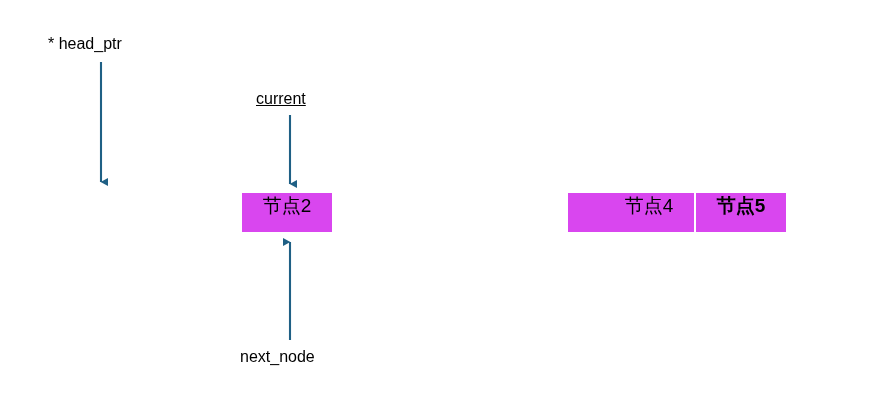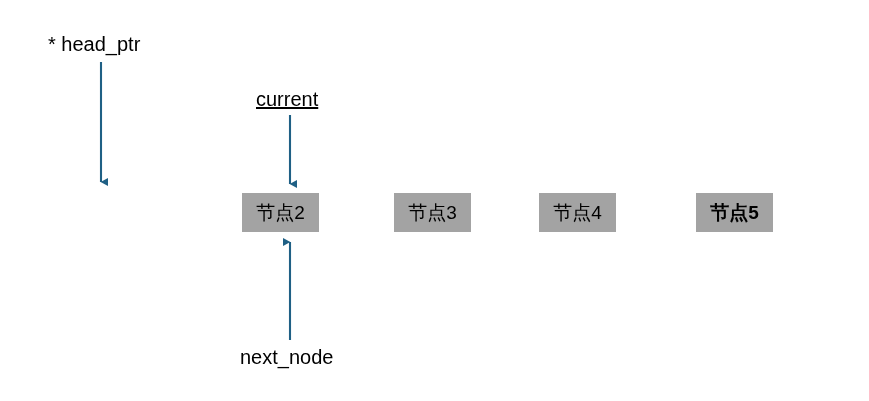--- a/index.html
+++ b/index.html
@@ -13,21 +13,21 @@
     height: 401px;
     background: #ffffff;
     overflow: hidden;
     font-family: "Liberation Sans", "DejaVu Sans", sans-serif;
   }
 
   
   .label {
     position: absolute;
     color: #000000;
-    font-size: 20px;
+    font-size: 16px;
     line-height: 22px;
     white-space: nowrap;
     font-family: "Liberation Sans", "DejaVu Sans", sans-serif;
   }
   #label-head-ptr {
     left: 48px;
     top: 33px;
   }
   #label-current {
     left: 256px;
@@ -37,35 +37,35 @@
   #label-next-node {
     left: 240px;
     top: 346px;
   }
 
   
   .node-box {
     position: absolute;
     top: 193px;
     height: 39px;
-    width: 77px;
-    background: #a3a3a3;
+    width: 90px;
+    background: #d946ef;
     display: flex;
-    align-items: center;
+    align-items: flex-start;
     justify-content: center;
   }
   .node-box-label {
     font-size: 19px;
     color: #000000;
     letter-spacing: 0px;
     font-family: "Liberation Sans", "DejaVu Sans", sans-serif;
   }
   #node-box-0 { left: 242px; }
   #node-box-1 { left: 394px; }
-  #node-box-2 { left: 539px; }
+  #node-box-2 { left: 568px; padding-left: 36px; }
   #node-box-3 { left: 696px; font-weight: bold; }
 
   
   #arrow-layer {
     position: absolute;
     left: 0;
     top: 0;
     width: 869px;
     height: 401px;
     pointer-events: none;
@@ -96,23 +96,20 @@
   <div class="label" id="label-head-ptr">* head_ptr</div>
 
   <div class="label" id="label-current">current</div>
 
   <div class="label" id="label-next-node">next_node</div>
 
   <div class="node-box" id="node-box-0">
     <span class="node-box-label">节点2</span>
   </div>
 
-  <div class="node-box" id="node-box-1">
-    <span class="node-box-label">节点3</span>
-  </div>
 
   <div class="node-box" id="node-box-2">
     <span class="node-box-label">节点4</span>
   </div>
 
   <div class="node-box" id="node-box-3">
     <span class="node-box-label">节点5</span>
   </div>
 
 </div>

